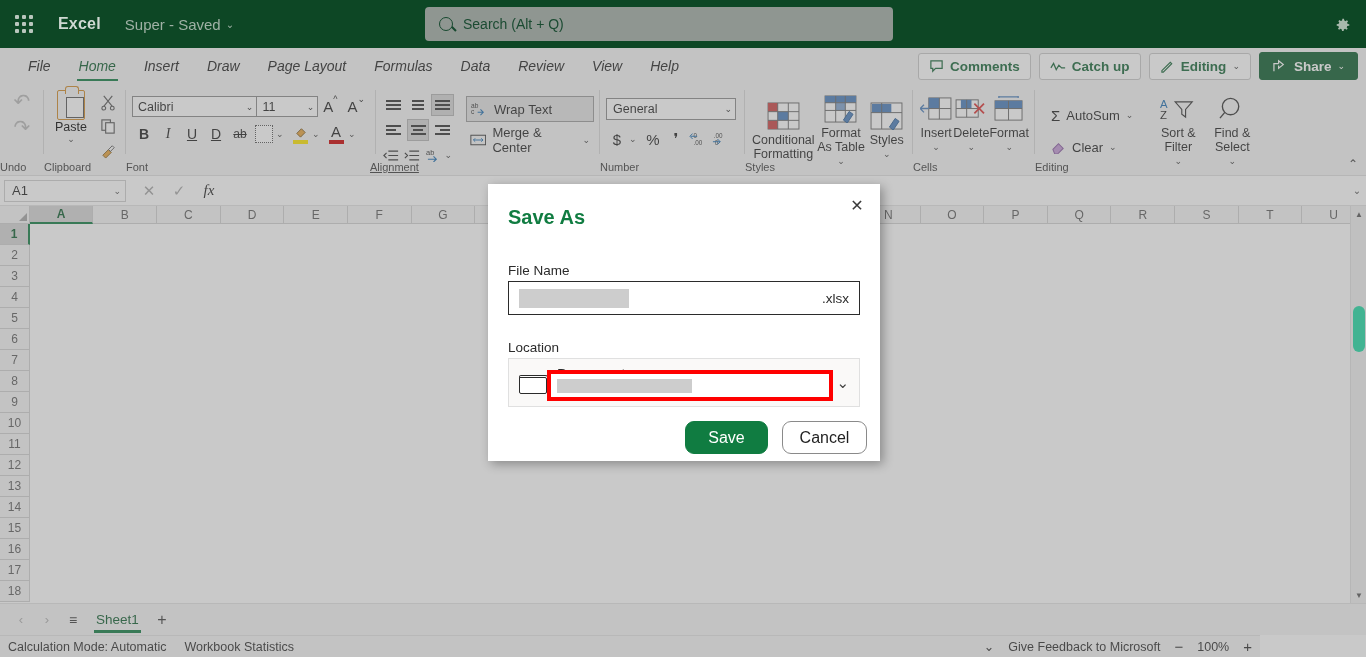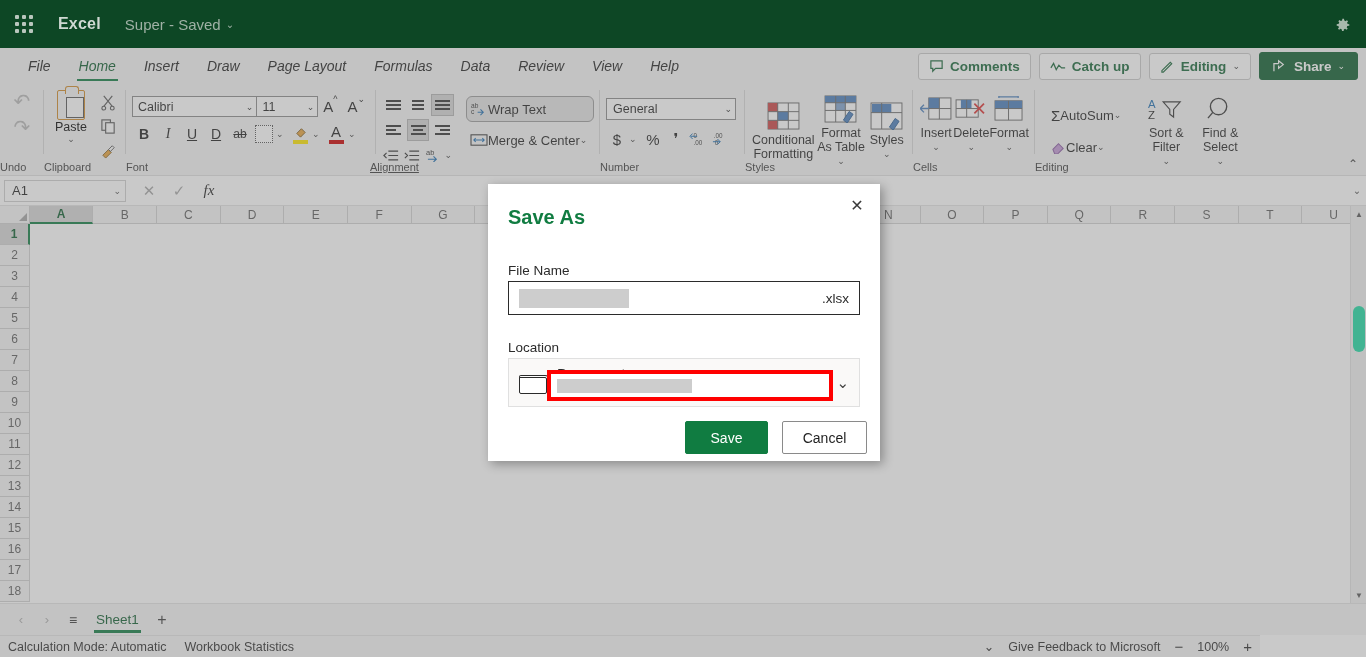--- a/index.html
+++ b/index.html
@@ -93,21 +93,21 @@
   .borderbox { width:18px;height:18px;border:1.3px dotted #555; background:#fff;}
   .colorbtn { display:flex; flex-direction:column; align-items:center; width:22px;}
   .colorbtn .bar { width:15px; height:4px; margin-top:1px;}
   .algrow { display:flex; gap:2px; }
   .albtn { width:24px; height:22px; display:flex; align-items:center; justify-content:center;}
   .albtn.sel { background:#d6d6d6; border:1px solid #b5b5b5;}
   .albars { display:flex; flex-direction:column; gap:2.5px; width:15px;}
   .albars i { height:1.6px; background:#333; display:block;}
 
   .wrapgrp { width:140px;}
-  .wbtn { display:flex; align-items:center; height:26px; font-size:13px; color:#1f1f1f; padding:0 4px;border-radius:6px;}
+  .wbtn { display:flex; align-items:center; gap:6px; height:26px; font-size:13px; color:#1f1f1f; padding:0 4px;}
   .wbtn.sel { border:1px solid #9b9b9b; background:#e3e3e3;}
 
   .numgrp { width:145px;}
   .numsel { width:130px; height:22px; border:1px solid #8a8a8a; background:#fff; font-size:12.5px; display:flex; align-items:center; padding:0 3px 0 6px; color:#1f1f1f;}
   .numrow { display:flex; align-items:center; gap:1px; margin-top:8px;}
   .nbtn { min-width:22px; height:22px; display:flex;align-items:center;justify-content:center;font-size:15px;color:#1f1f1f;}
 
   .stylesgrp { width:168px;}
   .cellsgrp { width:122px;}
   .editgrp { width:240px;}
@@ -174,21 +174,21 @@
   .lab-loc { position:absolute; left:20px; top:156px;}
   .loc-box { position:absolute; left:20px; top:174px; width:352px; height:49px; border:1px solid #e0e0e0; background:#faf9f8; display:flex; align-items:center; padding:0 10px;}
   .folder { width:28px; height:22px; position:relative; flex:0 0 28px;}
   .folder .body { position:absolute; left:0; bottom:0; width:28px; height:17px; border:1.4px solid #2b2b2b; border-radius:0 2px 2px 2px; background:#fff;}
   .folder .tab { position:absolute; left:0; top:3px; width:14px; height:5px; border:1.4px solid #2b2b2b; border-bottom:none; border-radius:2px 4px 0 0; background:#fff;}
   .loc-text { margin-left:10px; font-size:15px; color:#2b2b2b; position:relative; top:-9px;}
   .loc-chev { margin-left:auto; font-size:15px; color:#3c3c3c;}
   .redbox { position:absolute; left:59px; top:186px; width:286px; height:31px; border:4px solid #ff0000; background:#fff; display:flex; align-items:center; padding-left:6px; z-index:3;}
   .loc-redact { width:135px; height:14px; }
   .btnrow { position:absolute; left:197px; top:237px; display:flex; gap:14px;}
-  .btn { height:33px; display:flex; align-items:center; justify-content:center; font-size:14px; border-radius:2px;}
+  .btn { height:33px; display:flex; align-items:center; justify-content:center; font-size:16px; border-radius:9px;}
   .btn.save { width:83px; background:#107c41; color:#fff; border:1px solid #107c41;}
   .btn.cancel { width:85px; background:#fff; color:#1f1f1f; border:1px solid #8a8a8a;}
 </style>
 </head>
 <body>
 
 <div id="app">
 
   <div class="titlebar">
     <div class="waffle">
@@ -201,20 +201,26 @@
           <i></i>
           <i></i>
           <i></i>
           <i></i>
         </div>
     </div>
     <div class="app-name">Excel</div>
     <div class="doc-title">
       <span>Super  -  Saved</span>
       <span class="chev">⌄</span>
+    </div>
+    <div class="searchwrap">
+      <div class="searchbox">
+        <span class="mag"></span>
+        <span class="ph">Search (Alt + Q)</span>
+      </div>
     </div>
     <div class="gear-btn">
       <svg width="18" height="18" viewBox="0 0 20 20">
           <path d="M10 6.5A3.5 3.5 0 1 0 10 13.5 3.5 3.5 0 0 0 10 6.5zm0 5.5a2 2 0 1 1 0-4 2 2 0 0 1 0 4zM17 10.9v-1.8l-1.9-.3a5.4 5.4 0 0 0-.6-1.4l1.1-1.5-1.3-1.3-1.5 1.1a5.4 5.4 0 0 0-1.4-.6L11.1 3h-1.8l-.3 1.9a5.4 5.4 0 0 0-1.4.6L6.1 4.4 4.8 5.7l1.1 1.5a5.4 5.4 0 0 0-.6 1.4L3 9.1v1.8l1.9.3c.1.5.3 1 .6 1.4l-1.1 1.5 1.3 1.3 1.5-1.1c.4.3.9.5 1.4.6l.3 1.9h1.8l.3-1.9c.5-.1 1-.3 1.4-.6l1.5 1.1 1.3-1.3-1.1-1.5c.3-.4.5-.9.6-1.4l1.9-.3z"></path>
         </svg>
     </div>
   </div>
 
   <div class="tabbar">
     <div class="tab">File</div>

